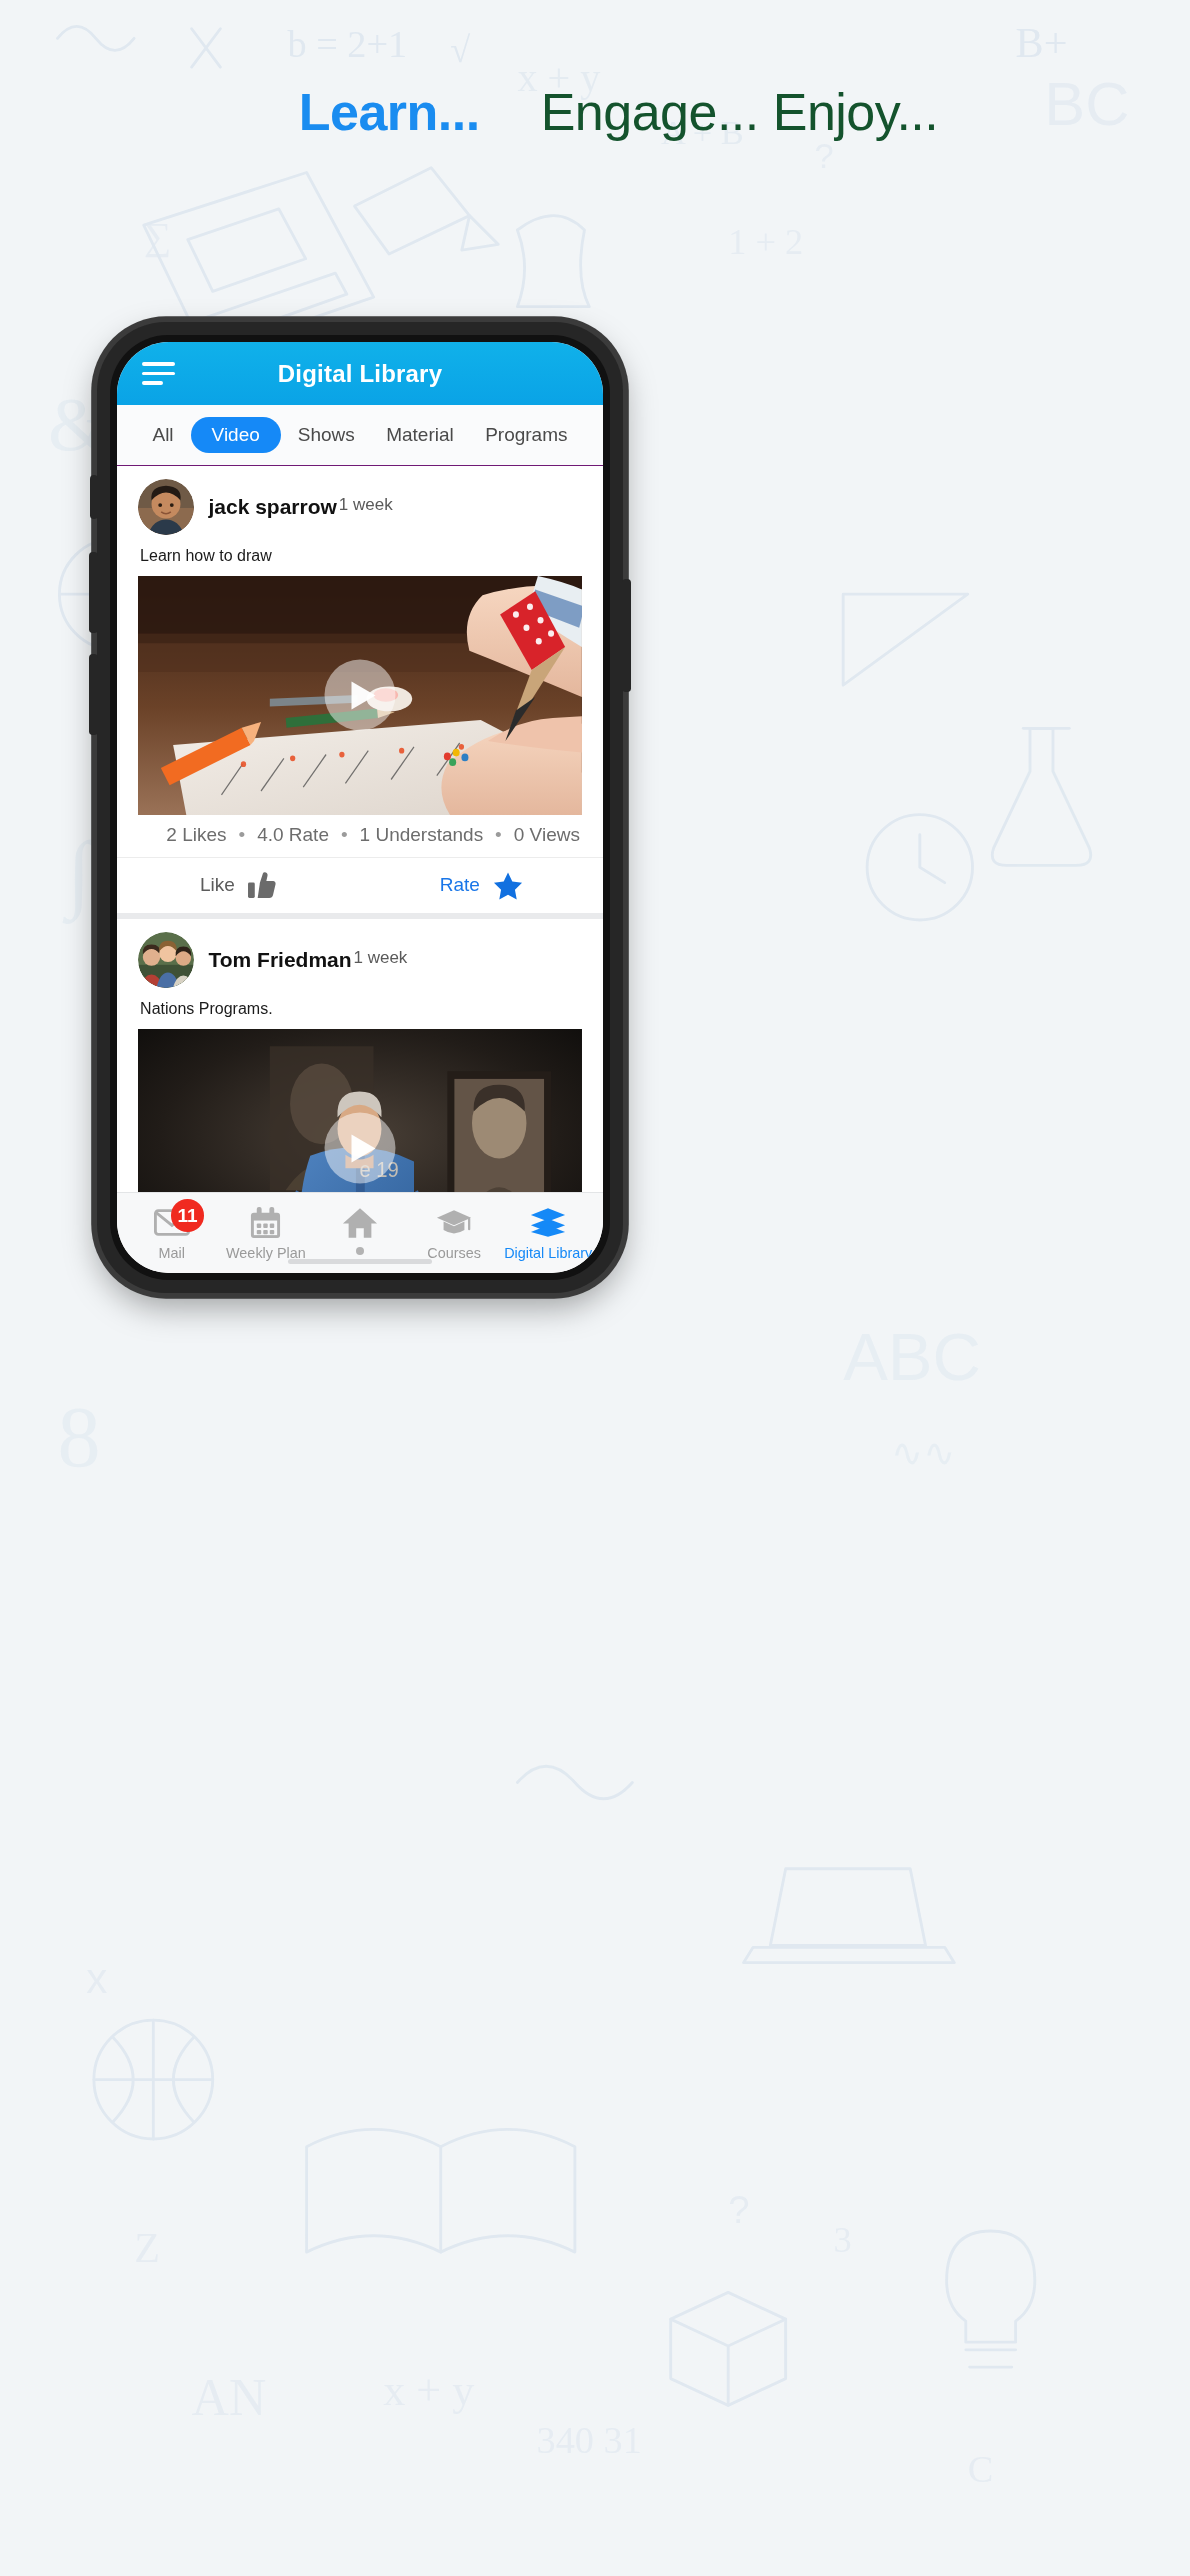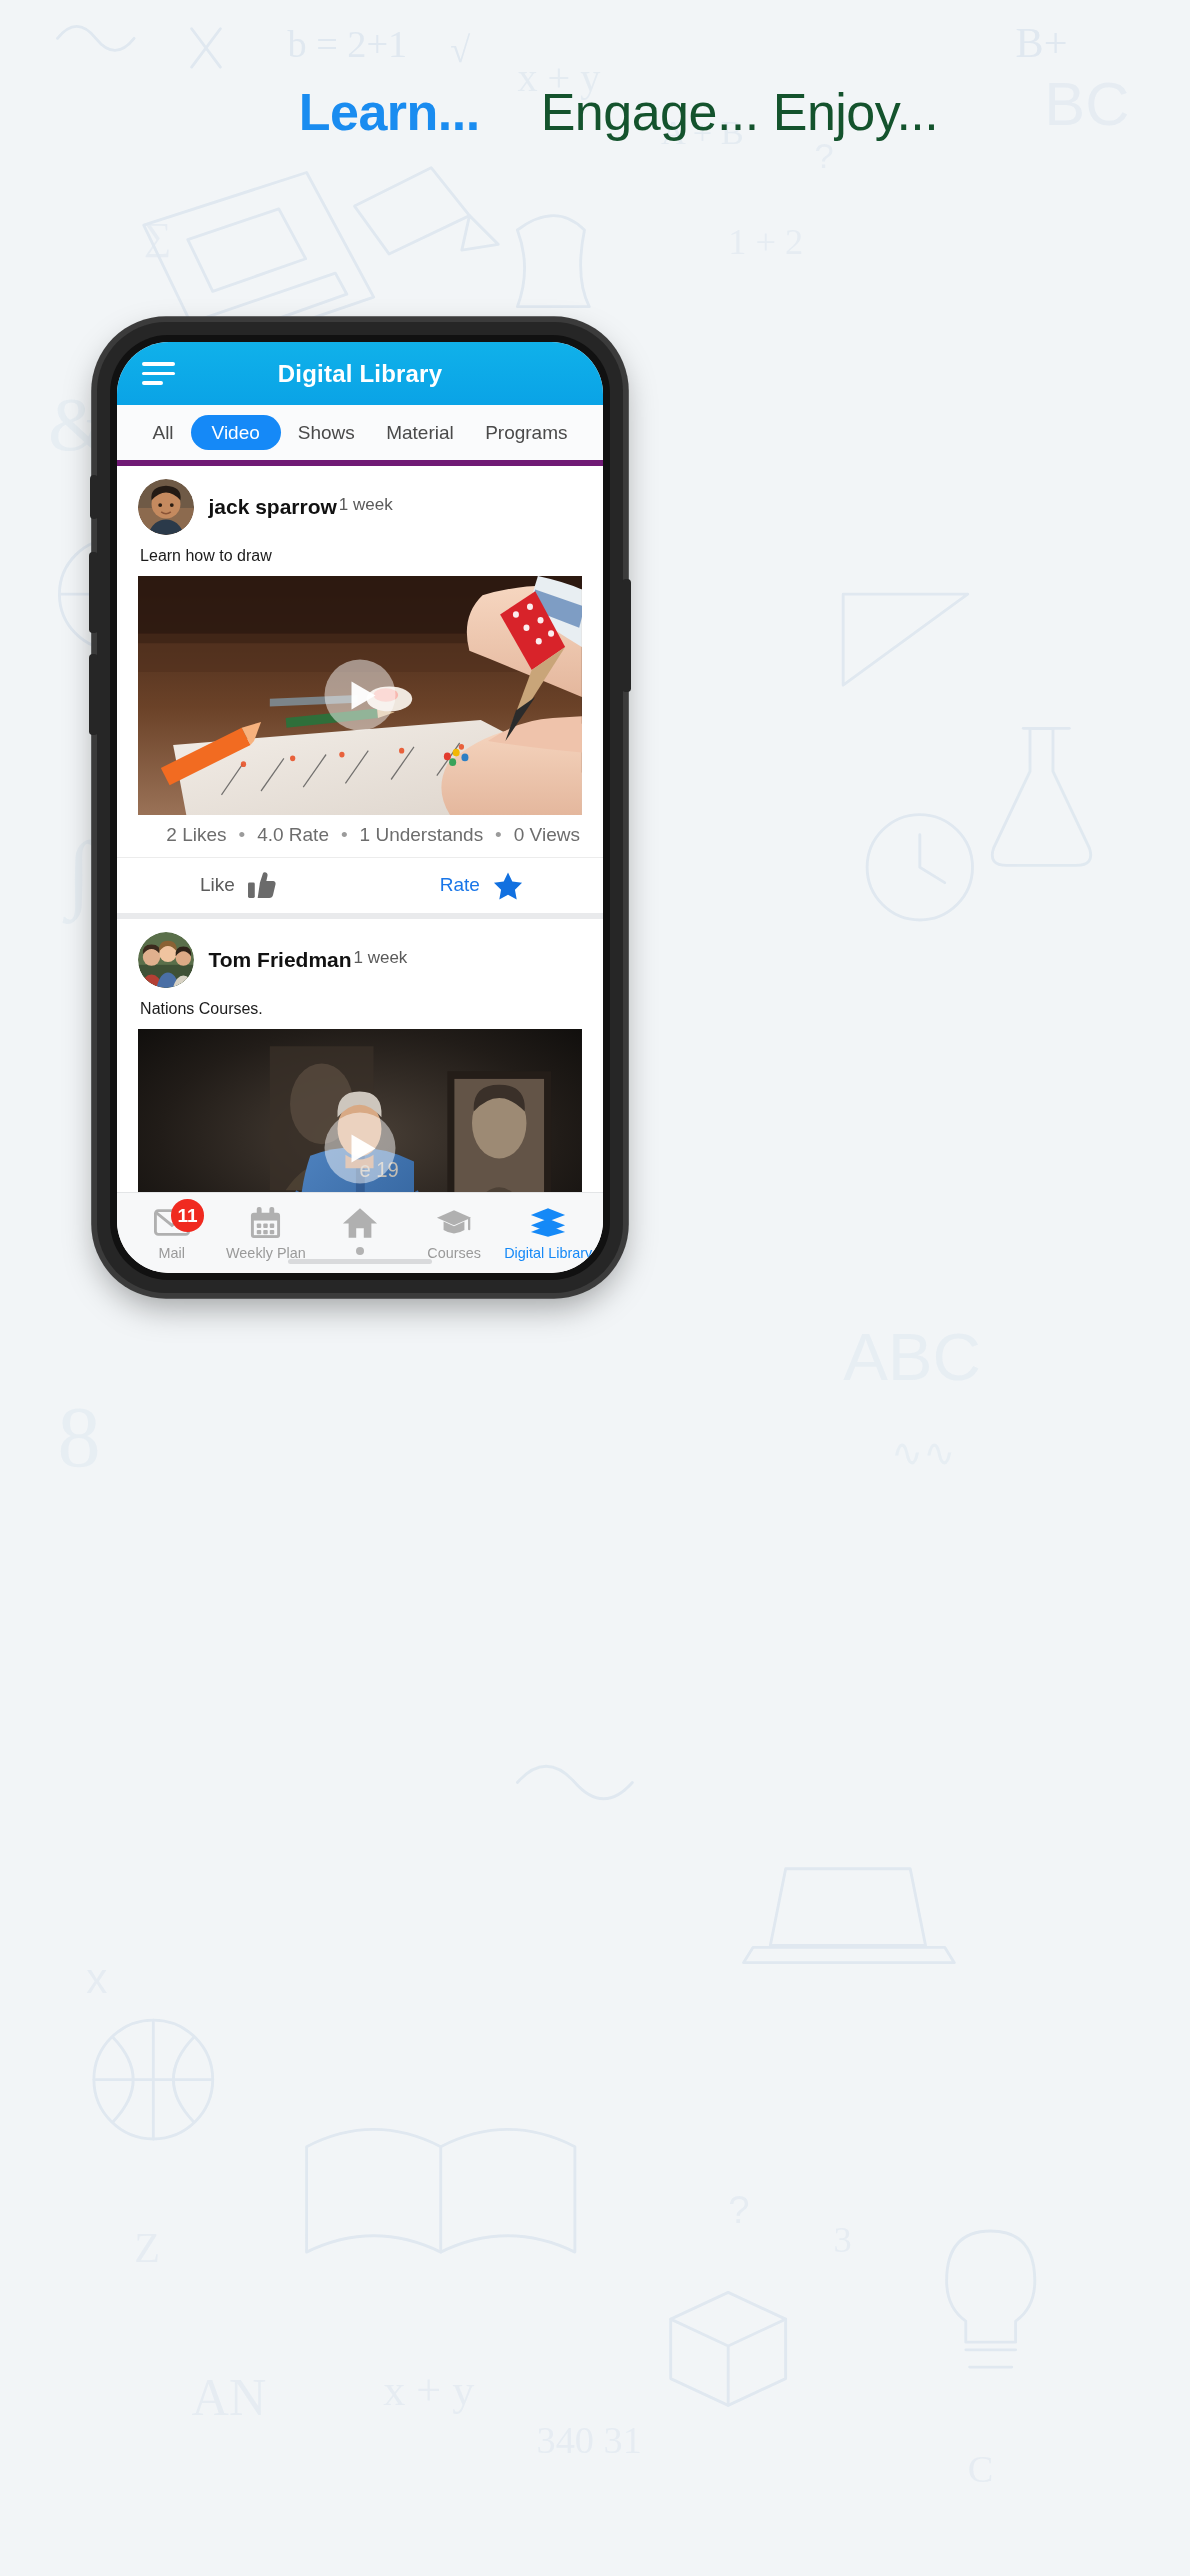--- a/index.html
+++ b/index.html
@@ -98,21 +98,21 @@
   .appbar-title {
     position:absolute; left:0; right:0; text-align:center;
     color:#fff; font-size:24px; font-weight:bold; letter-spacing:0.2px;
     pointer-events:none;
   }
 
   
   .tabs {
     flex:0 0 61px; background:#fafbfc; display:flex; align-items:center;
     justify-content:space-between; padding:0 21px;
-    border-bottom:6px solid #701a75;
+    border-bottom:1px solid #701a75;
   }
   .tab {
     font-size:19px; color:#4a4a4a; padding:6.7px 14.4px; border-radius:19px;
     white-space:nowrap; cursor:pointer;
   }
   .tab.active { background:#1589f7; color:#fff; padding:6.7px 21px; }
 
   
   .feed { flex:1 1 auto; overflow:hidden; background:#e9eaec; position:relative; }
   .card { background:#fff; }
@@ -450,21 +450,21 @@
                   <path d="M36 58 q4 -13 11 -13 q7 0 11 13 z" fill="#d8d2c4"></path>
                 </g>
               </svg>
             </div>
             <div class="post-meta">
               <div class="post-name">Tom Friedman</div>
               <div class="post-time">1 week</div>
             </div>
           </div>
 
-          <div class="post-caption">Nations Courses.</div>
+          <div class="post-caption">Nations Programs.</div>
 
           <div class="media dark">
             <svg viewBox="0 0 505 249" preserveAspectRatio="none" aria-hidden="true">
               <defs>
                 <radialGradient id="stageg" cx="0.5" cy="0.45" r="0.75">
                   <stop offset="0" stop-color="#4a4037"></stop>
                     <stop offset="0.6" stop-color="#211c18"></stop>
                   <stop offset="1" stop-color="#0b0a09"></stop>
                 </radialGradient>
                 <linearGradient id="shirtg" x1="0" y1="0" x2="1" y2="1">

